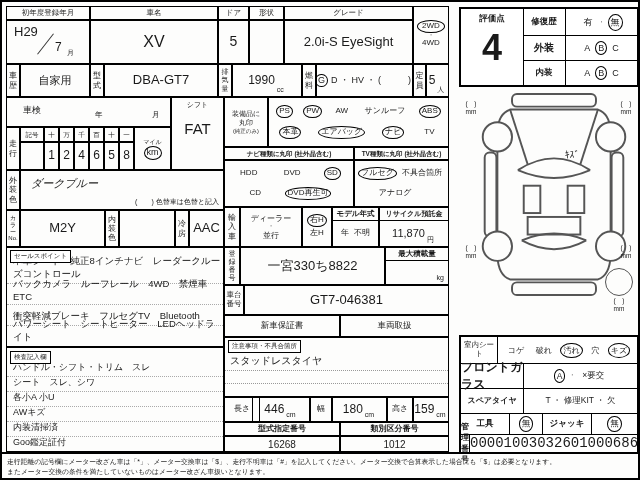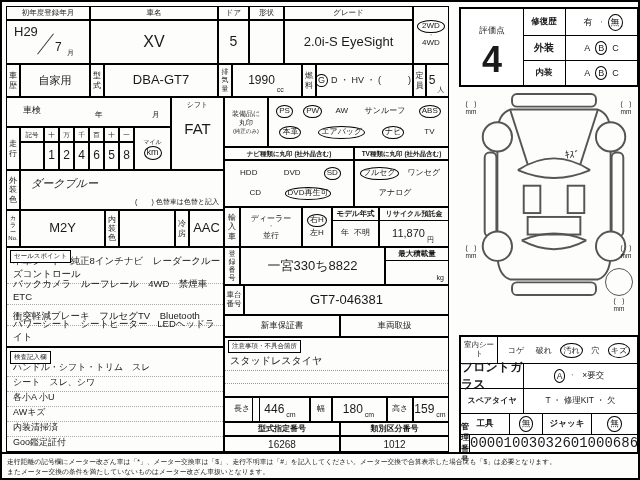--- a/index.html
+++ b/index.html
@@ -163,21 +163,21 @@
       <span class="circ circ1">SD</span>
     </div>
     <div style="display:flex;width:85%;justify-content:space-around">
       <span>CD</span>
       <span class="circ circ1">DVD再生可</span>
     </div>
   </div>
   <div class="cell" style="left:352px;top:158px;width:95px;height:47px;flex-direction:column;justify-content:space-around;font-size:8px;padding:2px">
     <div style="display:flex;width:100%;justify-content:space-around">
       <span class="circ circ1">フルセグ</span>
-      <span>ワンセグ</span>
+      <span>不具合箇所</span>
     </div>
     <div style="display:flex;width:60%;justify-content:flex-start;padding-left:8px">
       <span>アナログ</span>
     </div>
   </div>
 
   <div class="cell v" style="left:222px;top:205px;width:16px;height:40px">輸入車</div>
   <div class="cell" style="left:238px;top:205px;width:62px;height:40px;flex-direction:column;font-size:8px;line-height:1.2">
     <span>ディーラー</span>
     <span style="font-size:6px">・</span>
@@ -237,21 +237,21 @@
     <span class="unit">cm</span>
   </div>
 
   <div class="cell" style="left:222px;top:420px;width:116px;height:14px;font-size:8px;font-weight:bold">型式指定番号</div>
   <div class="cell" style="left:338px;top:420px;width:109px;height:14px;font-size:8px;font-weight:bold">類別区分番号</div>
   <div class="cell" style="left:222px;top:434px;width:116px;height:16px;font-size:10px">16268</div>
   <div class="cell" style="left:338px;top:434px;width:109px;height:16px;font-size:10px">1012</div>
 
   <div class="box2" style="left:457px;top:5px;width:180px;height:80px">
     <div style="position:absolute;left:0;top:0;width:62px;height:76px;border-right:1px solid #000;display:flex;flex-direction:column;align-items:center">
-      <span style="font-size:8.5px;font-weight:normal;margin-top:16px">評価点</span>
+      <span style="font-size:8.5px;font-weight:bold;margin-top:4px">評価点</span>
       <span style="font-size:36px;font-weight:bold;margin-top:2px">4</span>
     </div>
     <div style="position:absolute;left:62px;top:0;width:114px;height:26px;border-bottom:1px solid #000;display:flex">
       <span style="width:42px;border-right:1px solid #000;display:flex;align-items:center;justify-content:center;font-size:8.5px;font-weight:bold">修復歴</span>
       <span style="flex:1;display:flex;align-items:center;justify-content:center;gap:6px;font-size:9px">
         <span>有</span>
         <span style="font-size:6px">・</span>
         <span class="circ circ1">無</span>
       </span>
     </div>

